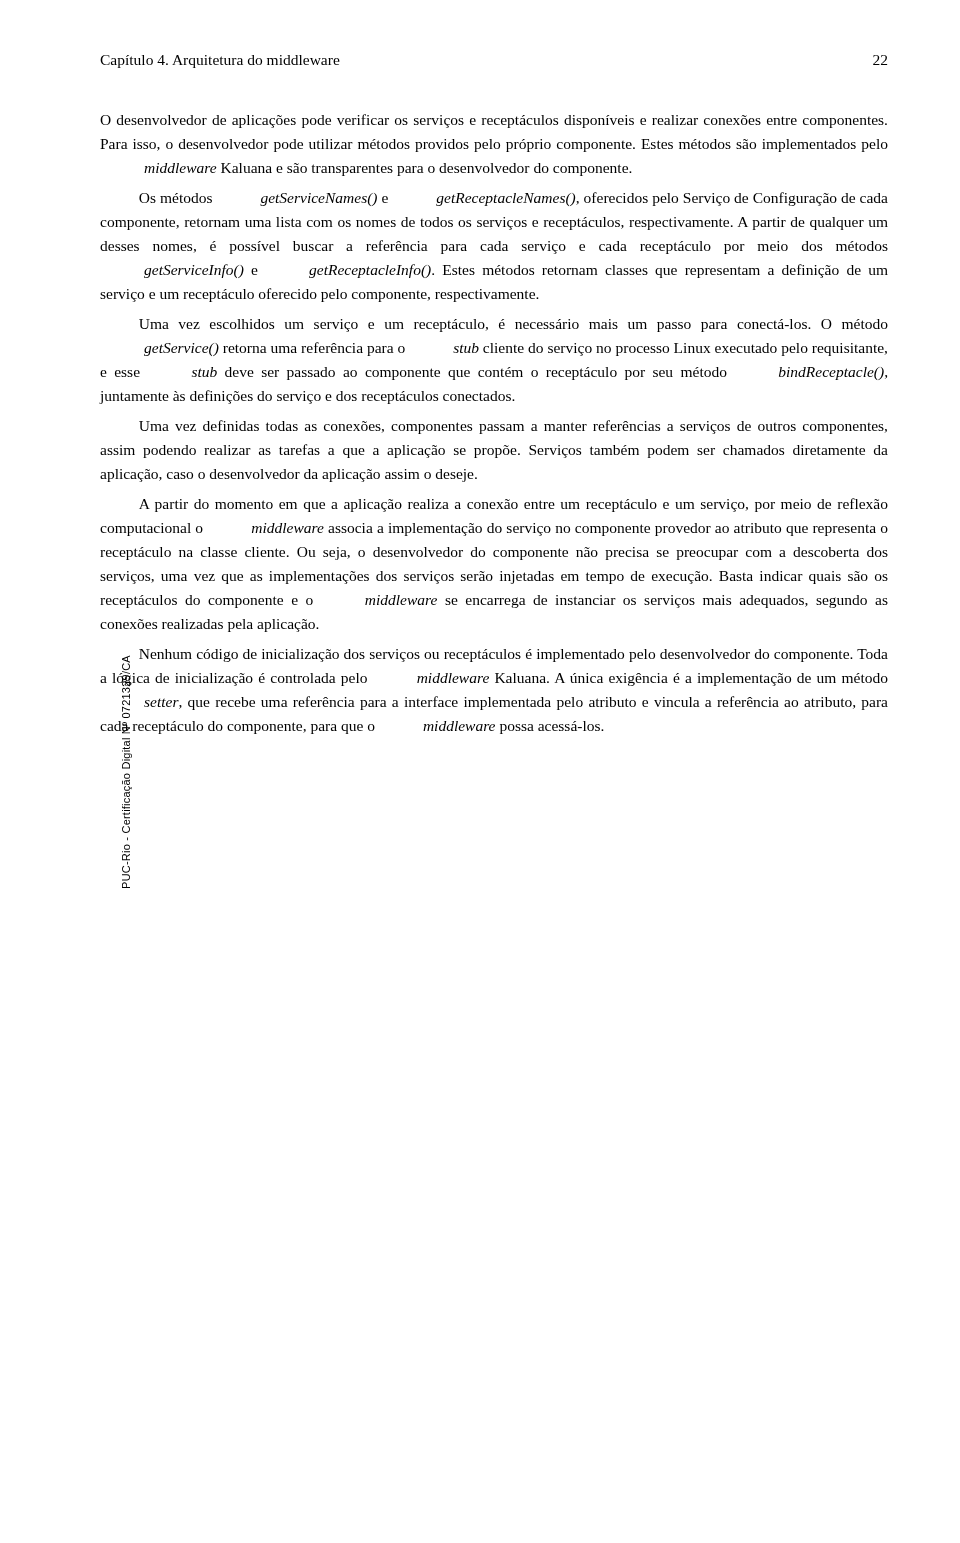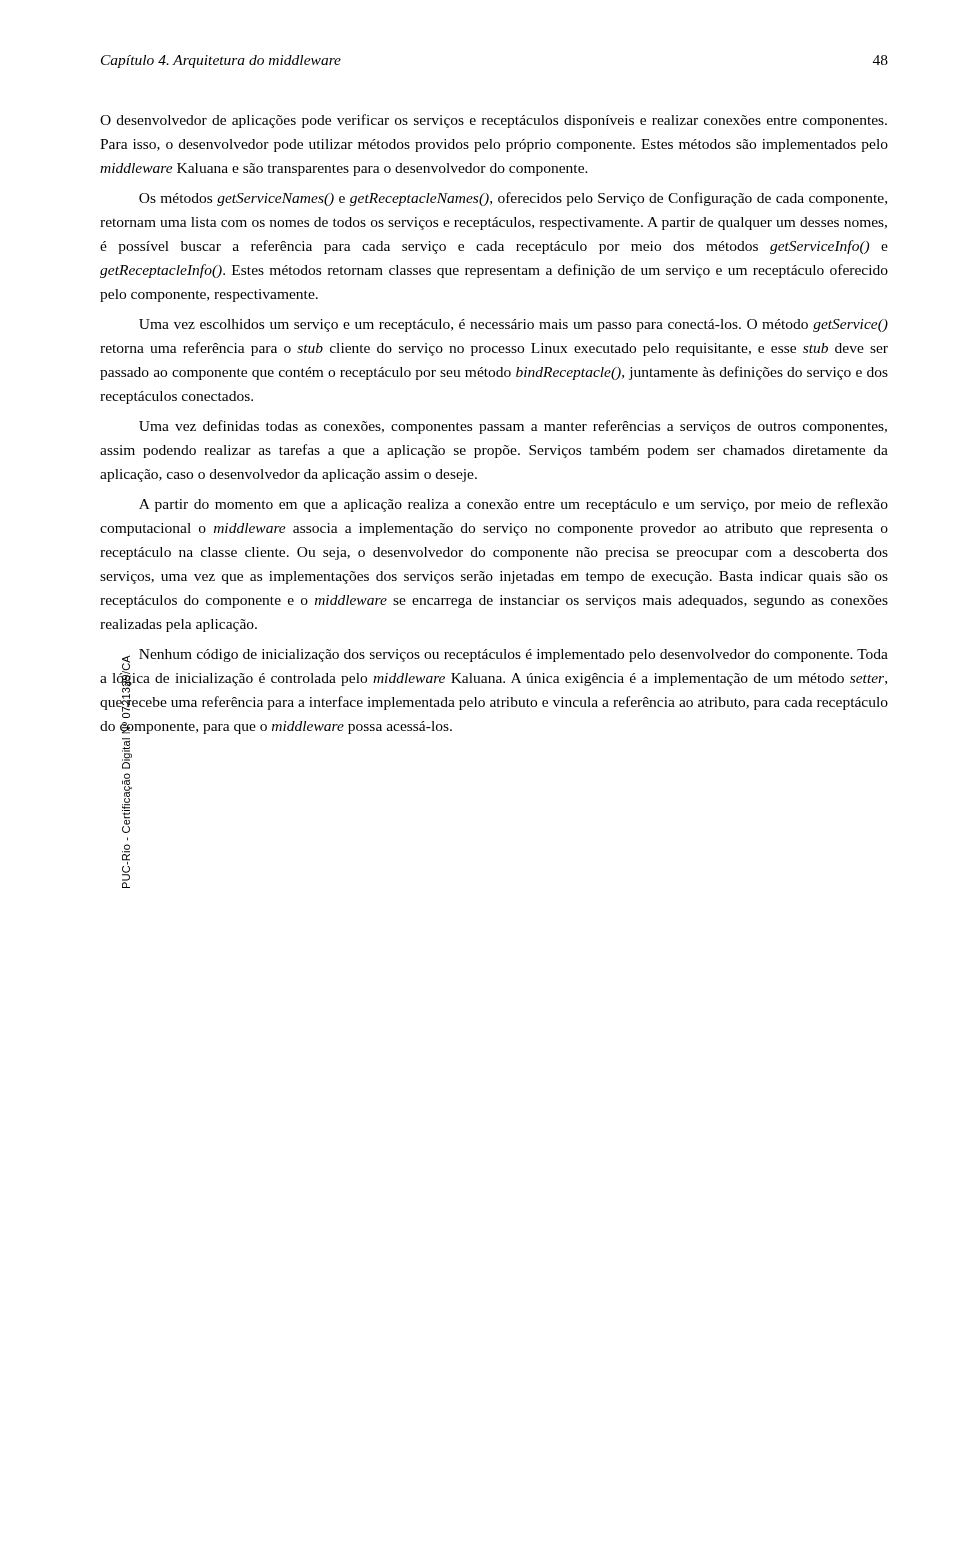--- a/index.html
+++ b/index.html
@@ -41,21 +41,20 @@
     .header {
       display: flex;
       justify-content: space-between;
       align-items: baseline;
       margin-bottom: 36px;
       border-bottom: none;
     }
 
     .header-chapter {
       font-size: 15.5px;
-      font-style: italic;
       color: #000;
     }
 
     .header-page {
       font-size: 15.5px;
       color: #000;
     }
 
     .section-title {
       font-size: 20px;
@@ -70,41 +69,42 @@
       text-align: justify;
       hyphens: auto;
     }
 
     .no-indent {
       text-indent: 0;
     }
 
     em {
       font-style: italic;
+      margin-left: 44px;
     }
 
     .content-block {
       margin-bottom: 6px;
     }
 
     .text-block {
       text-align: justify;
       hyphens: auto;
     }
   </style>
 </head>
 <body>
 
 <div class="page-container">
 
   <div class="side-label">PUC-Rio - Certificação Digital Nº 0721329/CA</div>
 
   <div class="header">
     <span class="header-chapter">Capítulo 4.  Arquitetura do middleware</span>
-    <span class="header-page">48</span>
+    <span class="header-page">22</span>
   </div>
 
 
   <div class="text-block content-block">
     <p class="paragraph no-indent">
       O desenvolvedor de aplicações pode verificar os serviços e receptáculos disponíveis e realizar conexões entre componentes. Para isso, o desenvolvedor pode utilizar métodos providos pelo próprio componente. Estes métodos são implementados pelo <em>middleware</em> Kaluana e são transparentes para o desenvolvedor do componente.
     </p>
   </div>
 
   <div class="text-block content-block">

